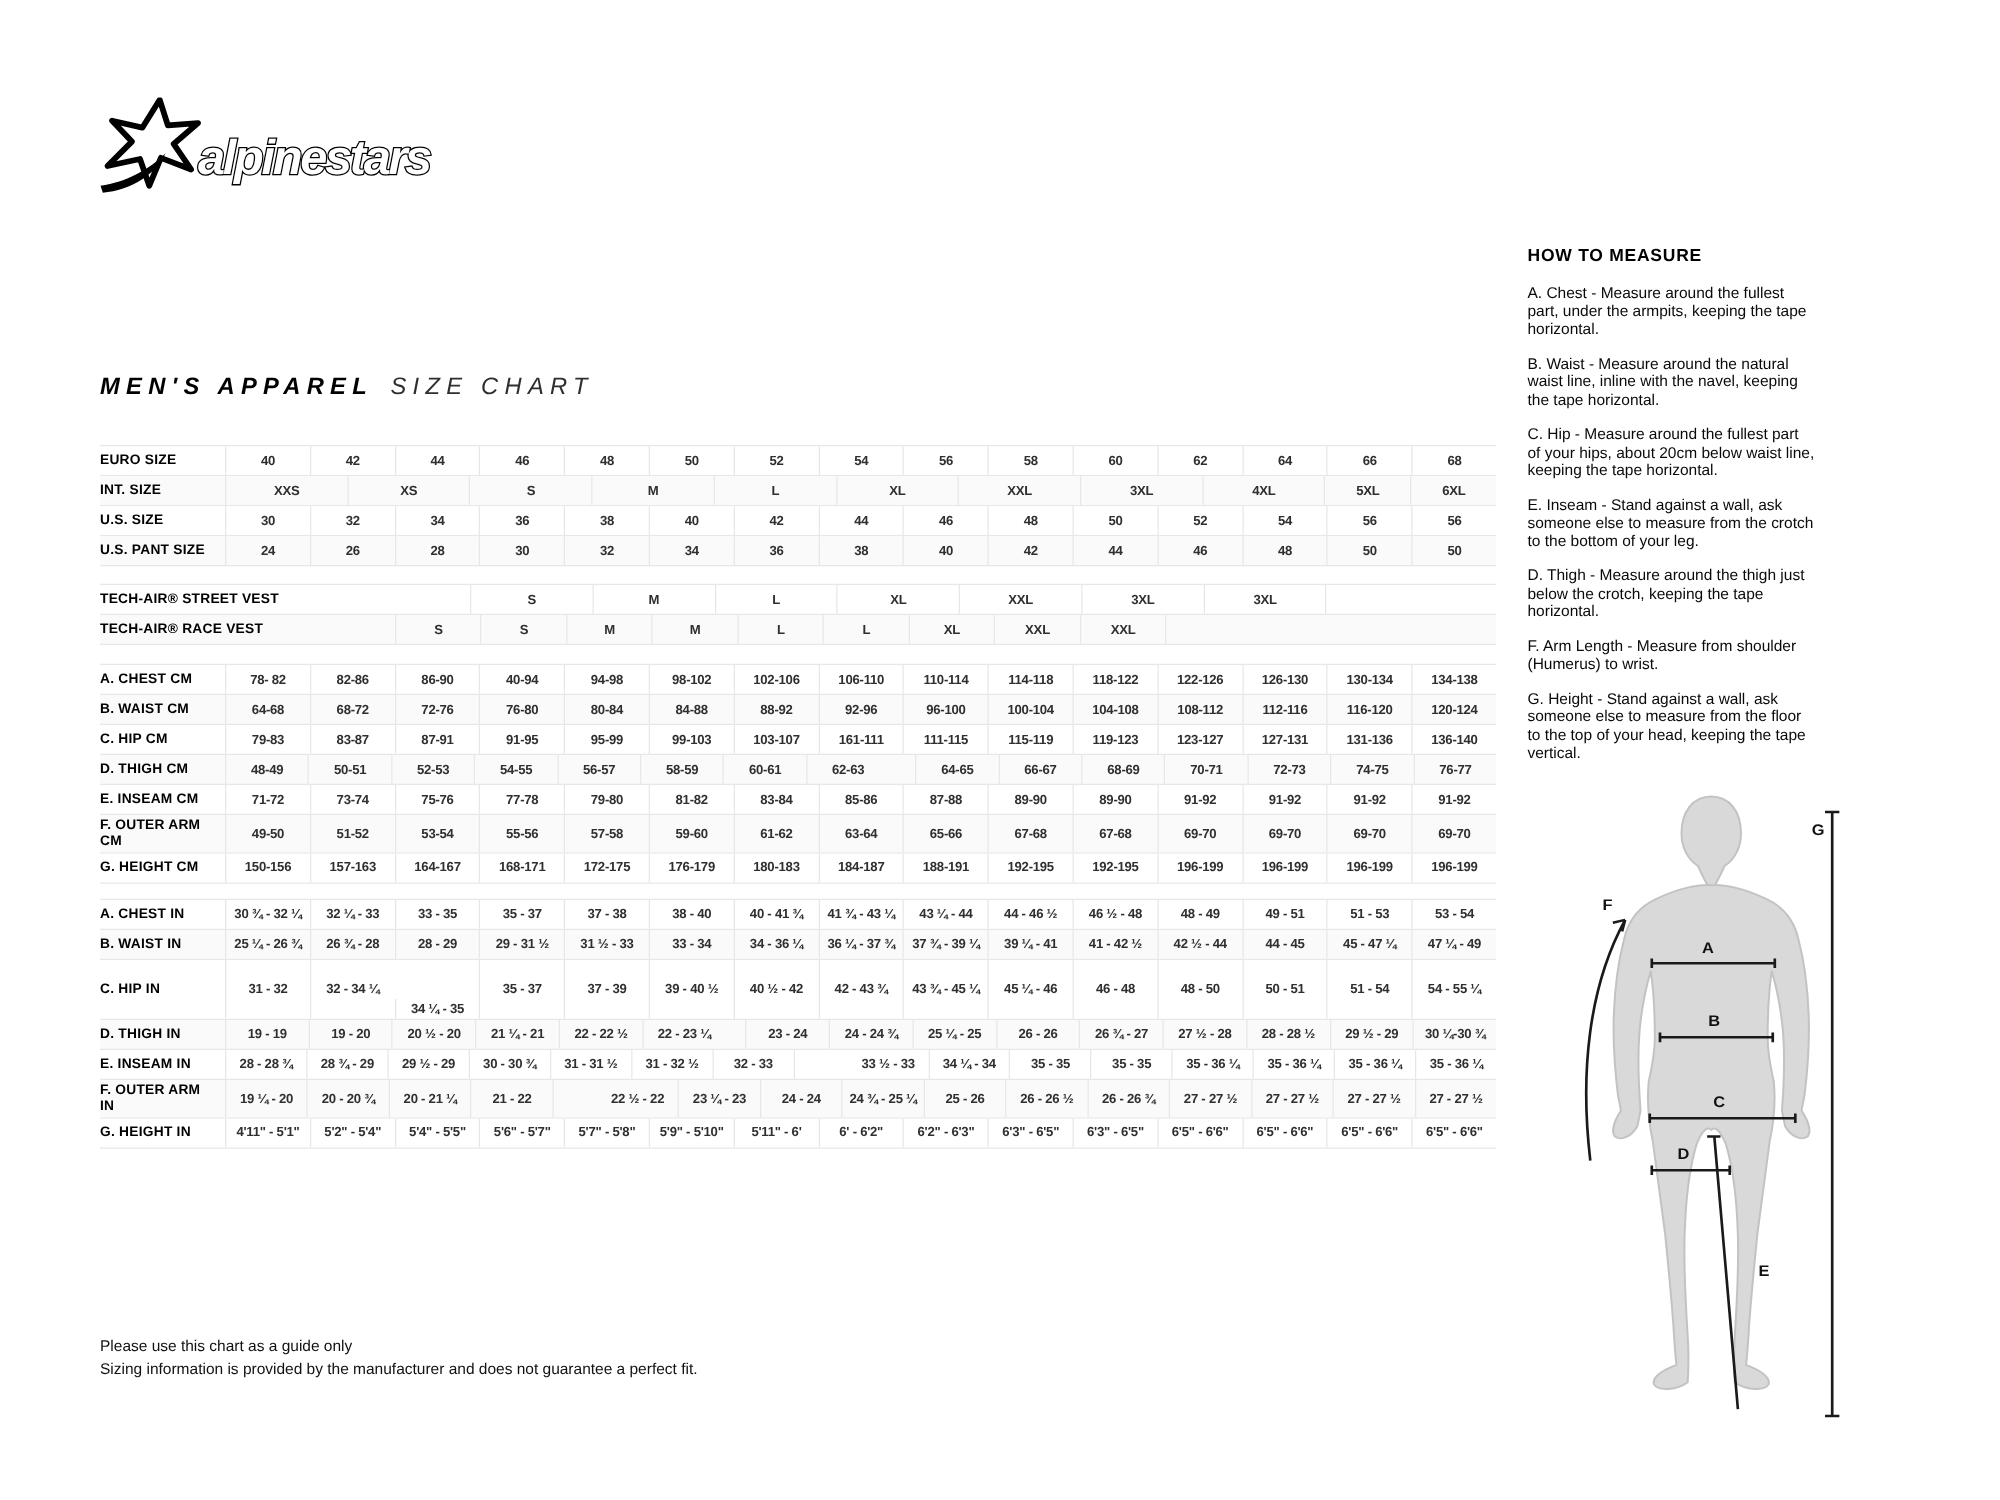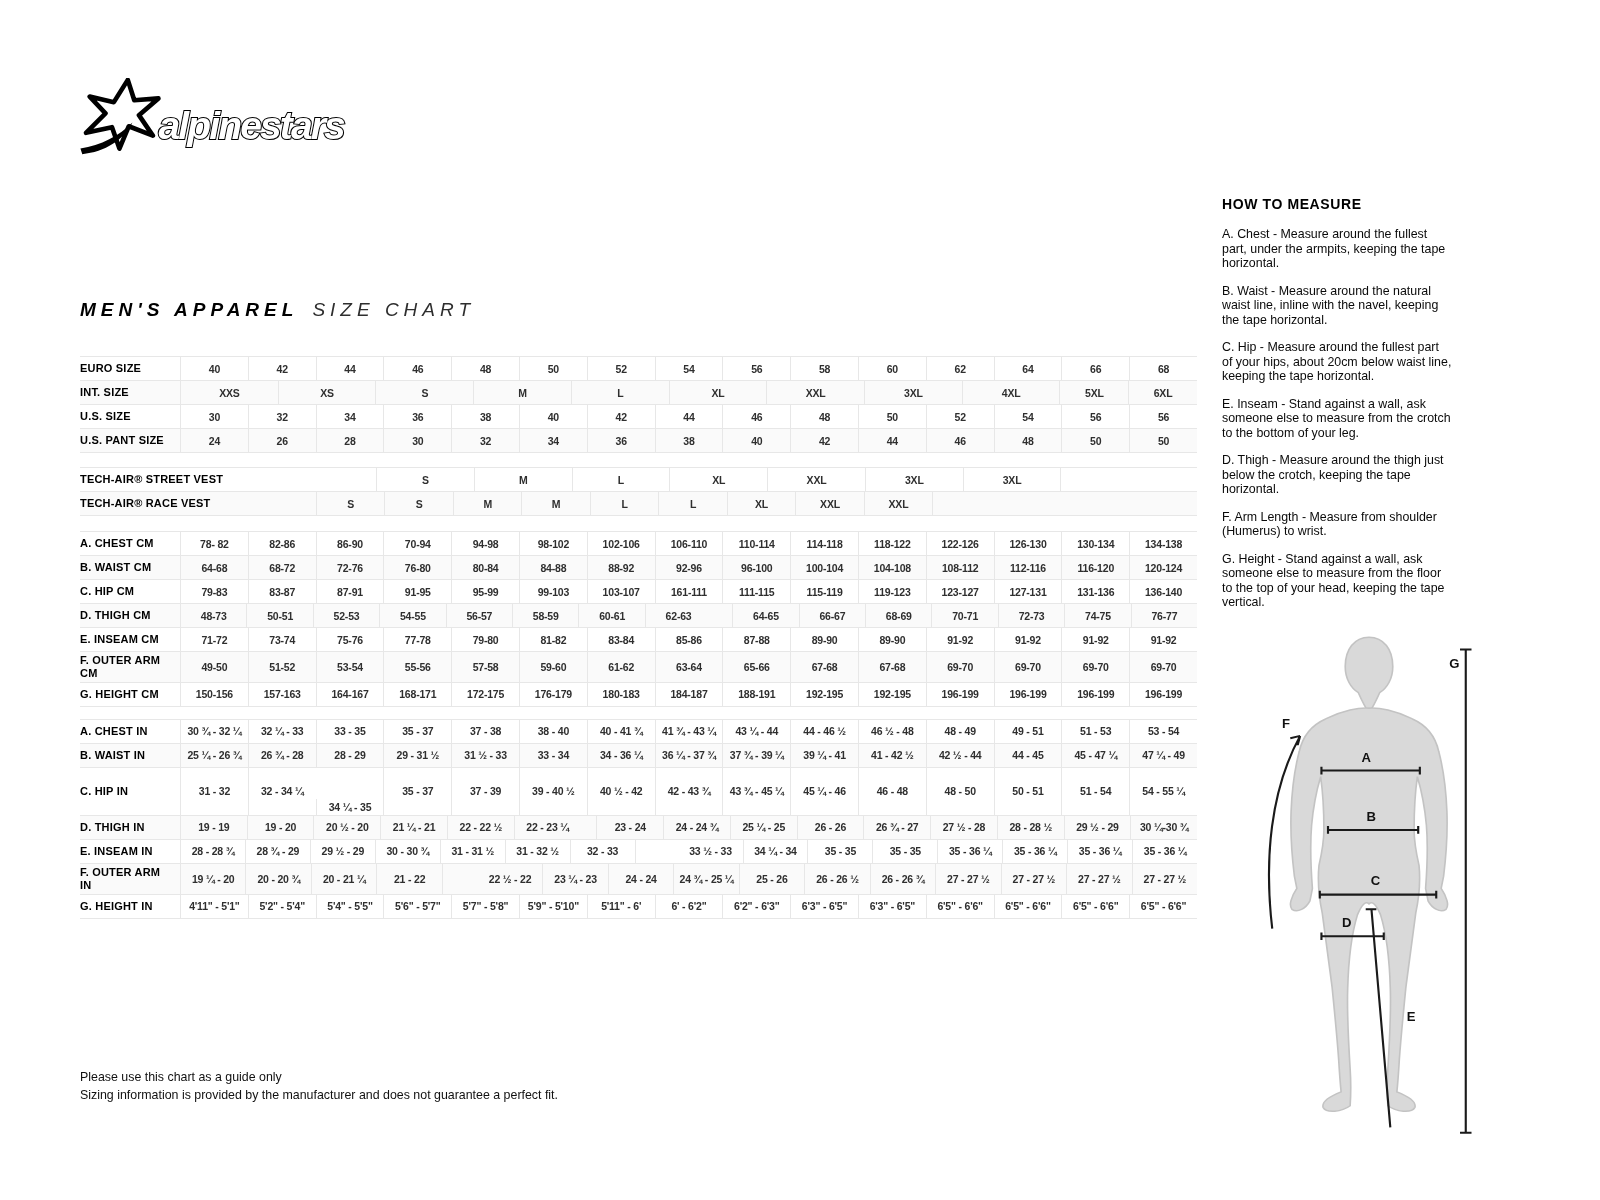--- a/index.html
+++ b/index.html
@@ -157,21 +157,21 @@
           <div class="t-cell" style="flex: 1 1 0px;">XXL</div>
           <div class="t-cell" style="flex: 4 1 0px;"></div>
         </div>
       </div>
     <div class="block block-cm" id="block-cm">
         <div class="t-row">
           <div class="t-label">A. CHEST CM</div>
           <div class="t-cell" style="flex: 1 1 0px;">78- 82</div>
           <div class="t-cell" style="flex: 1 1 0px;">82-86</div>
           <div class="t-cell" style="flex: 1 1 0px;">86-90</div>
-          <div class="t-cell" style="flex: 1 1 0px;">70-94</div>
+          <div class="t-cell" style="flex: 1 1 0px;">40-94</div>
           <div class="t-cell" style="flex: 1 1 0px;">94-98</div>
           <div class="t-cell" style="flex: 1 1 0px;">98-102</div>
           <div class="t-cell" style="flex: 1 1 0px;">102-106</div>
           <div class="t-cell" style="flex: 1 1 0px;">106-110</div>
           <div class="t-cell" style="flex: 1 1 0px;">110-114</div>
           <div class="t-cell" style="flex: 1 1 0px;">114-118</div>
           <div class="t-cell" style="flex: 1 1 0px;">118-122</div>
           <div class="t-cell" style="flex: 1 1 0px;">122-126</div>
           <div class="t-cell" style="flex: 1 1 0px;">126-130</div>
           <div class="t-cell" style="flex: 1 1 0px;">130-134</div>
@@ -208,21 +208,21 @@
           <div class="t-cell" style="flex: 1 1 0px;">111-115</div>
           <div class="t-cell" style="flex: 1 1 0px;">115-119</div>
           <div class="t-cell" style="flex: 1 1 0px;">119-123</div>
           <div class="t-cell" style="flex: 1 1 0px;">123-127</div>
           <div class="t-cell" style="flex: 1 1 0px;">127-131</div>
           <div class="t-cell" style="flex: 1 1 0px;">131-136</div>
           <div class="t-cell" style="flex: 1 1 0px;">136-140</div>
         </div>
         <div class="t-row alt">
           <div class="t-label">D. THIGH CM</div>
-          <div class="t-cell" style="flex: 1 1 0px;">48-73</div>
+          <div class="t-cell" style="flex: 1 1 0px;">48-49</div>
           <div class="t-cell" style="flex: 1 1 0px;">50-51</div>
           <div class="t-cell" style="flex: 1 1 0px;">52-53</div>
           <div class="t-cell" style="flex: 1 1 0px;">54-55</div>
           <div class="t-cell" style="flex: 1 1 0px;">56-57</div>
           <div class="t-cell" style="flex: 1 1 0px;">58-59</div>
           <div class="t-cell" style="flex: 1 1 0px;">60-61</div>
           <div class="t-cell" style="flex: 1 1 0px;">62-63</div>
           <div class="t-cell" style="flex: 1 1 0px; margin-left: 21px;">64-65</div>
           <div class="t-cell" style="flex: 1 1 0px;">66-67</div>
           <div class="t-cell" style="flex: 1 1 0px;">68-69</div>

